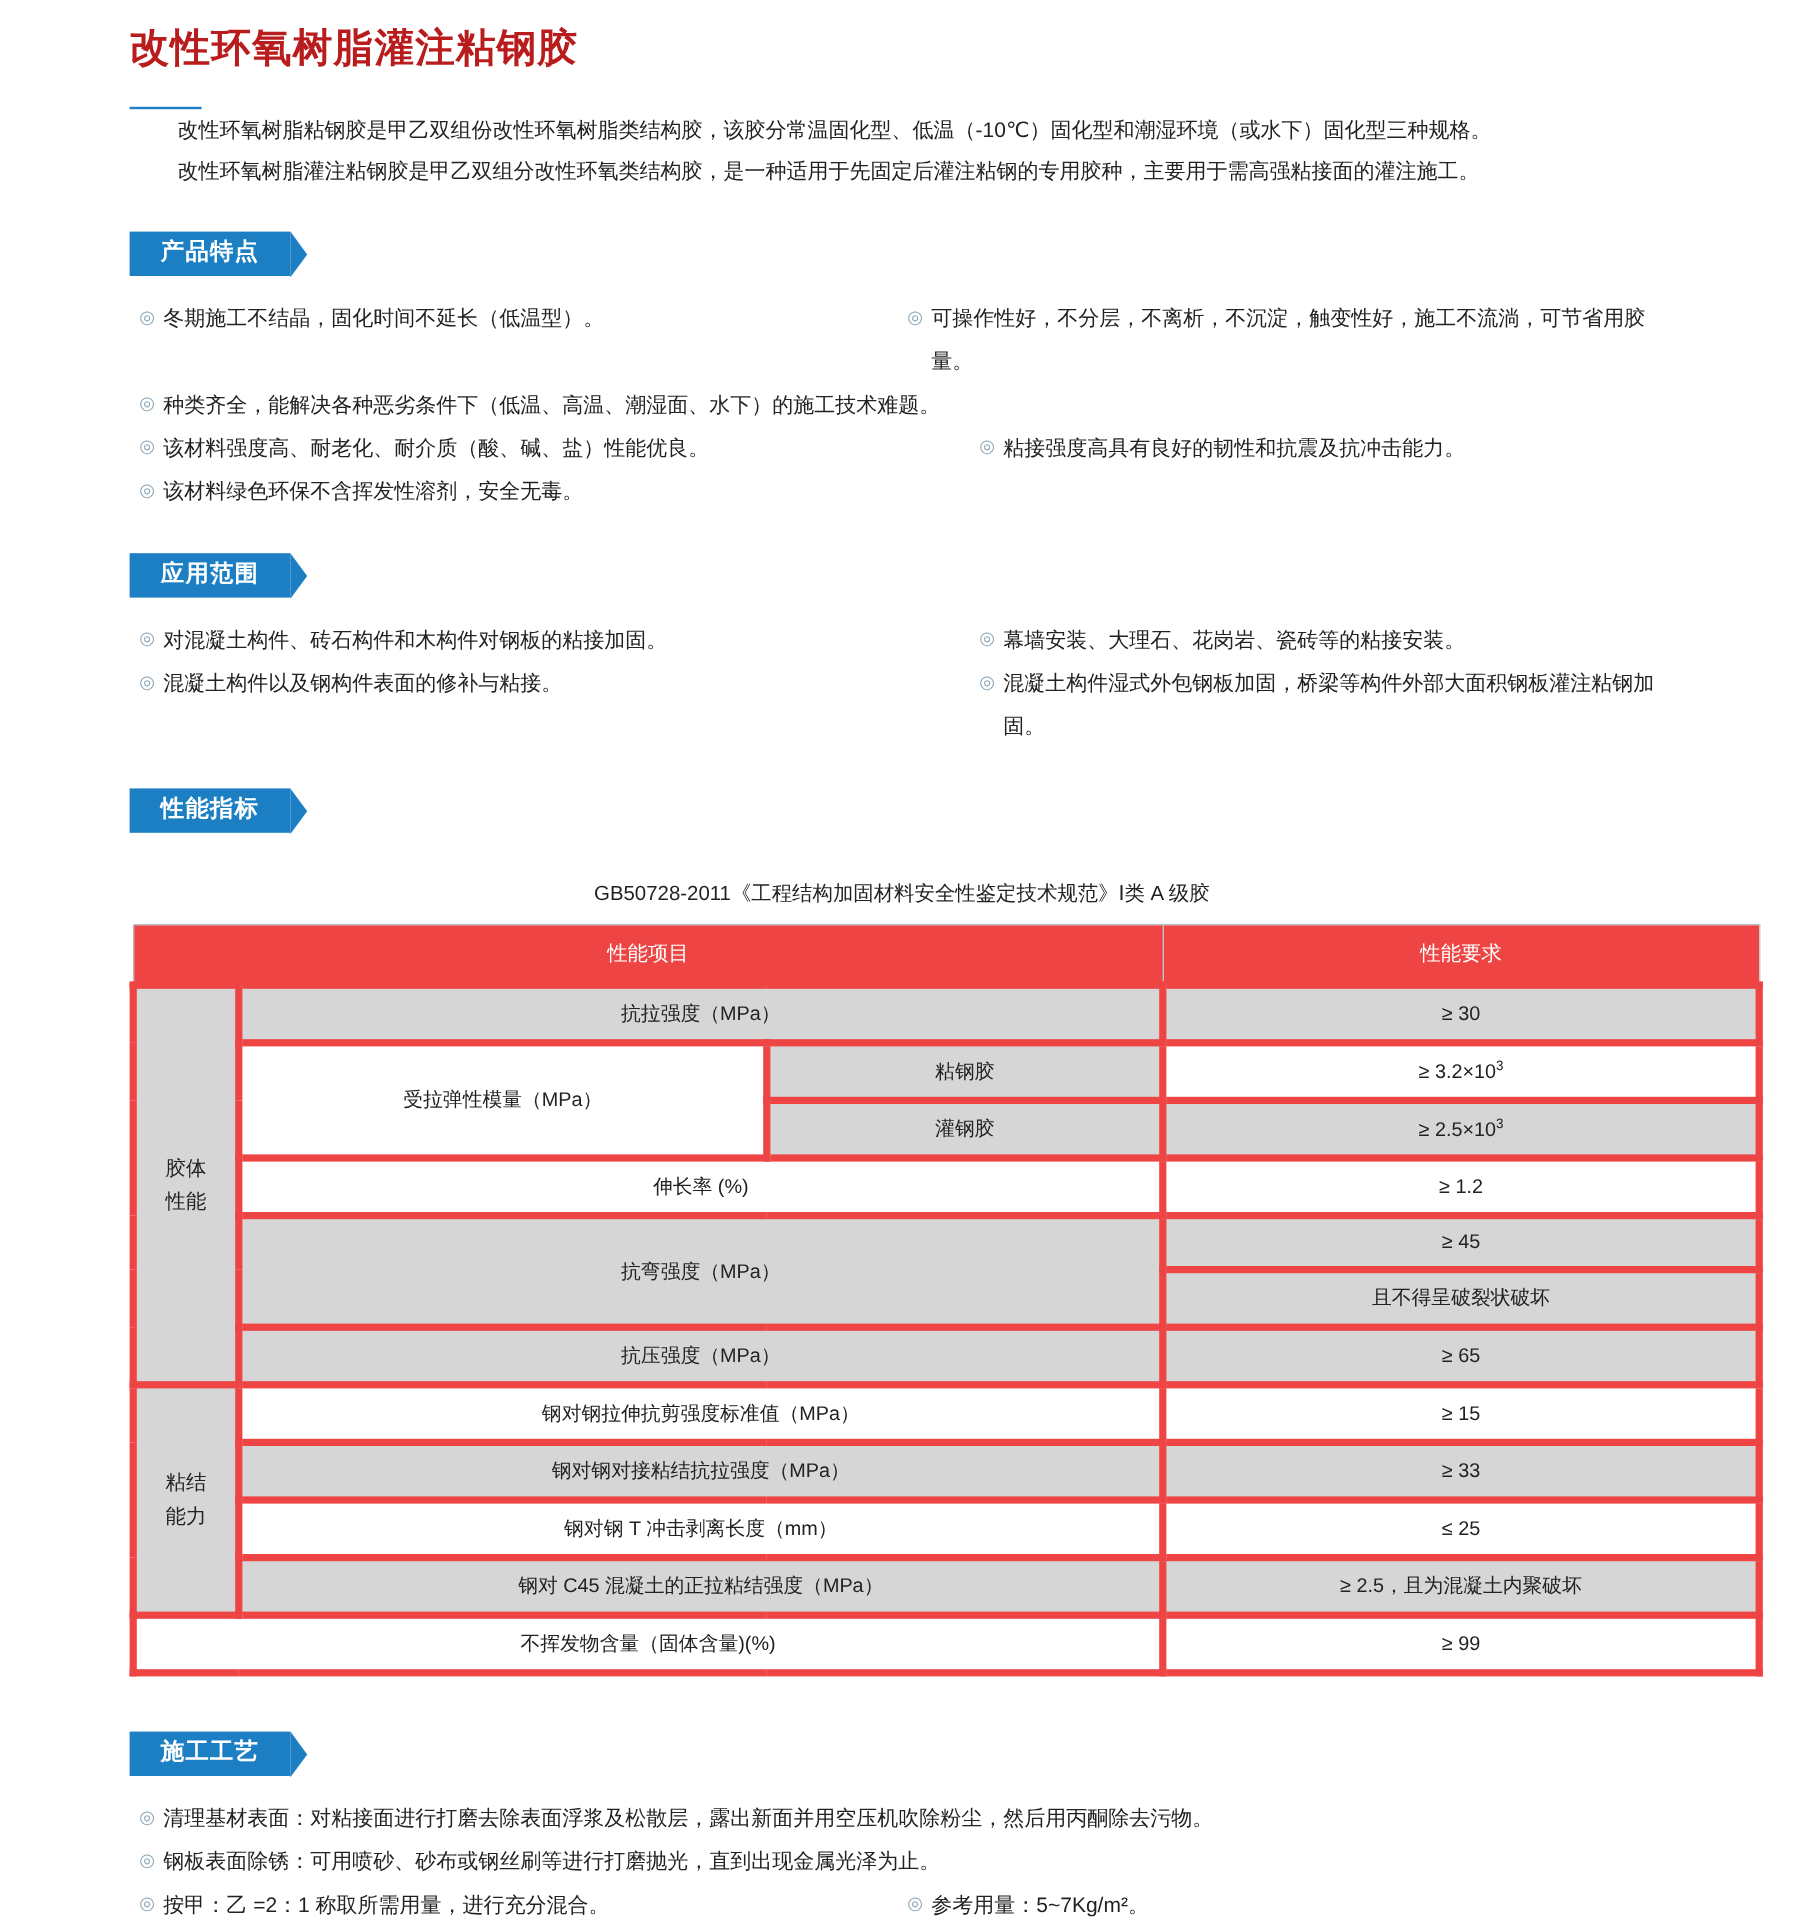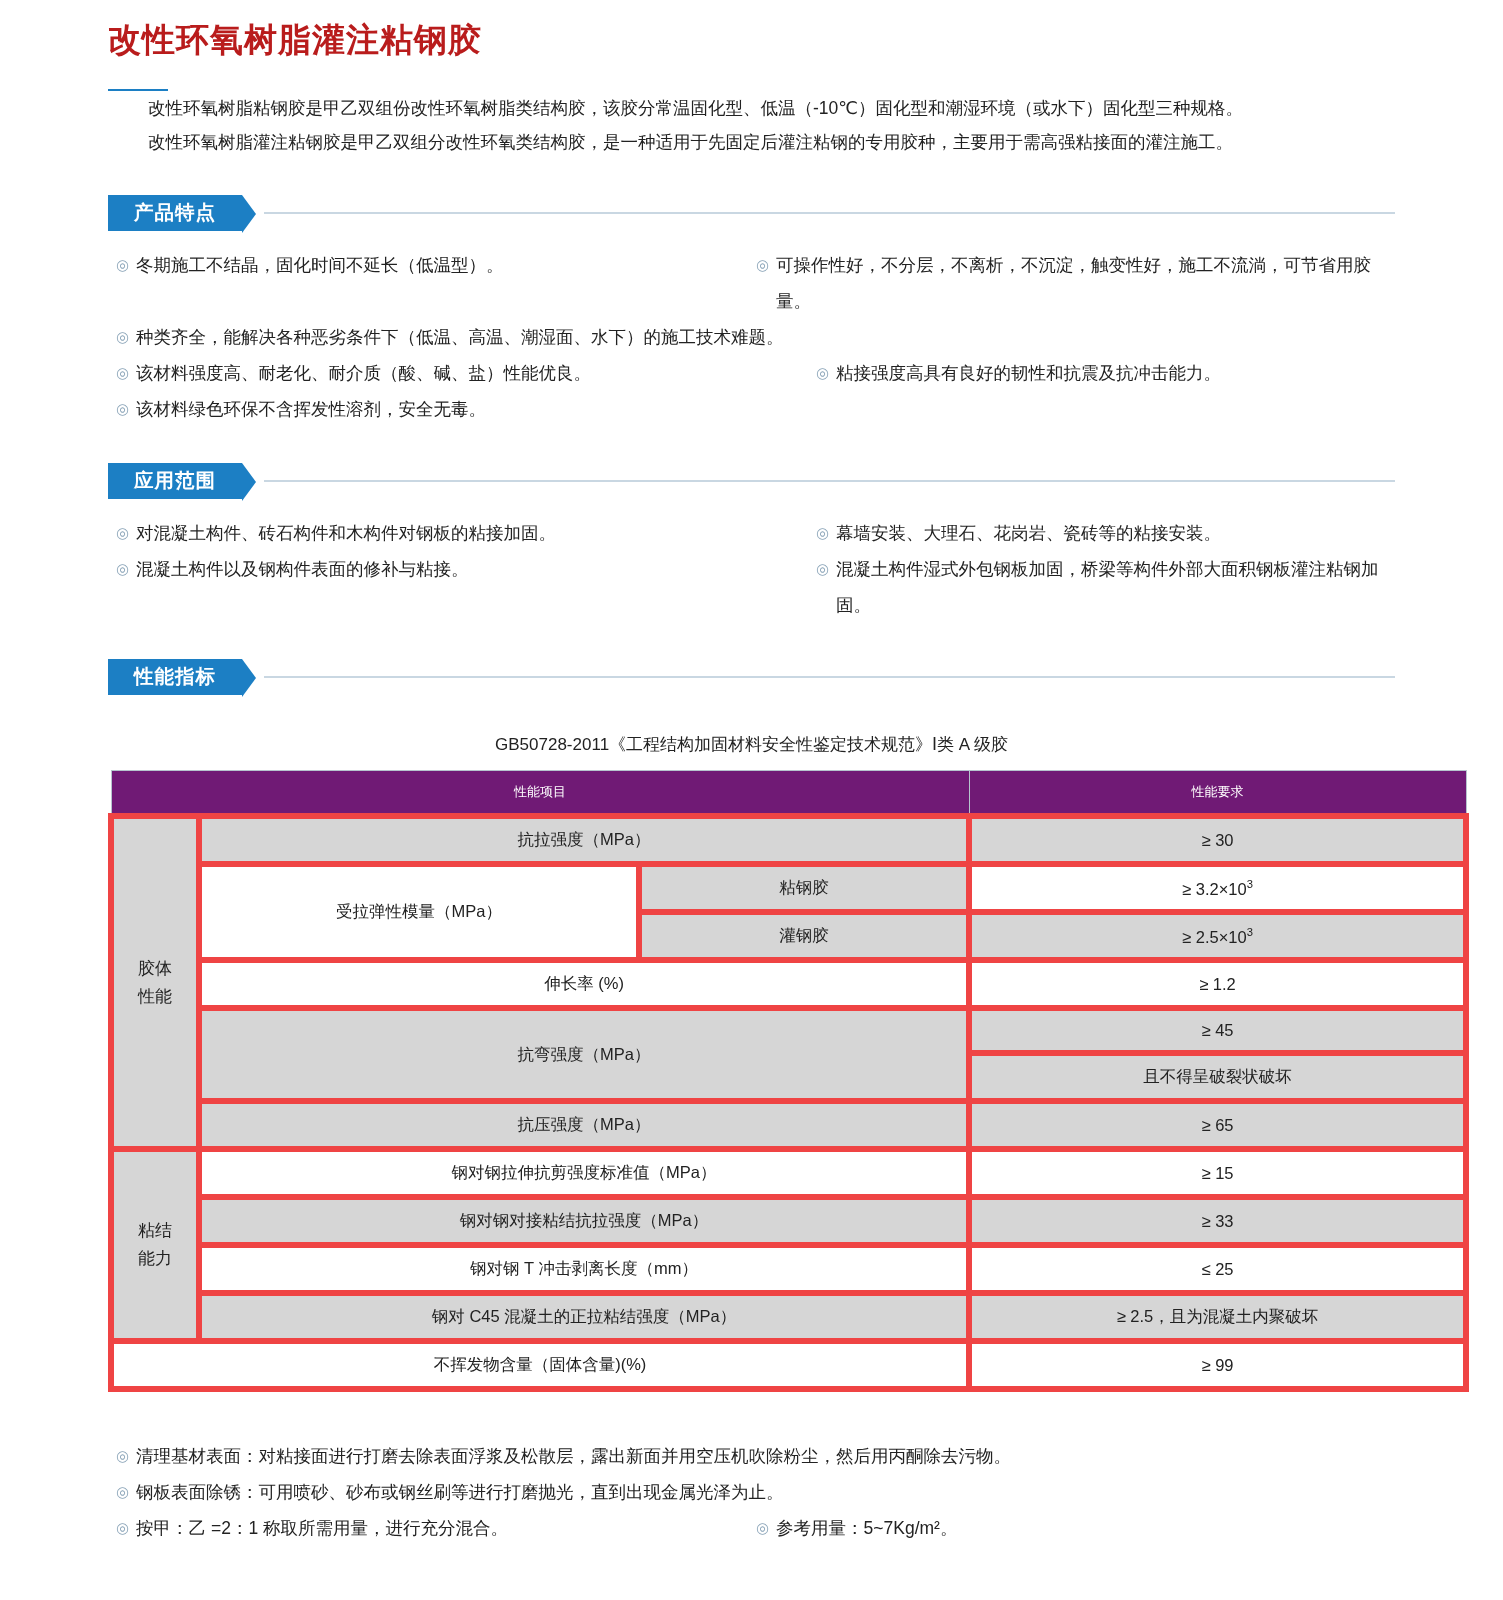--- a/index.html
+++ b/index.html
@@ -42,22 +42,23 @@
     color: #222;
   }
   .intro p { margin: 0; }
   
   .section {
     margin-top: 34px;
   }
   .sec-head {
     position: relative;
     display: flex;
-    align-items: center;
+    align-items: flex-start;
     height: 40px;
+    flex-direction: column;
   }
   .sec-tag {
     background: #1c7fc4;
     color: #fff;
     font-size: 19.5px;
     font-weight: bold;
     letter-spacing: 1px;
     padding: 8px 26px 9px 26px;
     position: relative;
     z-index: 2;
@@ -113,24 +114,24 @@
     margin: 36px 0 14px 0;
     color: #222;
   }
   table.perf {
     width: 100%;
     border-collapse: collapse;
     font-size: 16.5px;
     table-layout: fixed;
   }
   table.perf th {
-    background: #701a75;
+    background: #ef4444;
     color: #fff;
     font-weight: normal;
-    font-size: 13px;
+    font-size: 17px;
     padding: 12px 4px;
     border: 1px solid #b6c4ce;
     text-align: center;
   }
   table.perf td {
     border: 6px solid #ef4444;
     padding: 10px 6px;
     text-align: center;
     background: #ffffff;
     color: #222;
@@ -299,20 +300,24 @@
 
         <tr>
           <td colspan="3">不挥发物含量（固体含量)(%)</td>
           <td>≥ 99</td>
         </tr>
       </tbody>
     </table>
   </div>
 
   <div class="section" style="margin-top:46px;">
+    <div class="sec-head">
+      <div class="sec-tag">施工工艺</div>
+      <div class="sec-rule"></div>
+    </div>
     <div class="bullets">
       <div class="brow">
         <div class="bitem">
           <span class="bdot">◎</span>
           <span class="btext">清理基材表面：对粘接面进行打磨去除表面浮浆及松散层，露出新面并用空压机吹除粉尘，然后用丙酮除去污物。</span>
         </div>
       </div>
       <div class="brow">
         <div class="bitem">
           <span class="bdot">◎</span>

